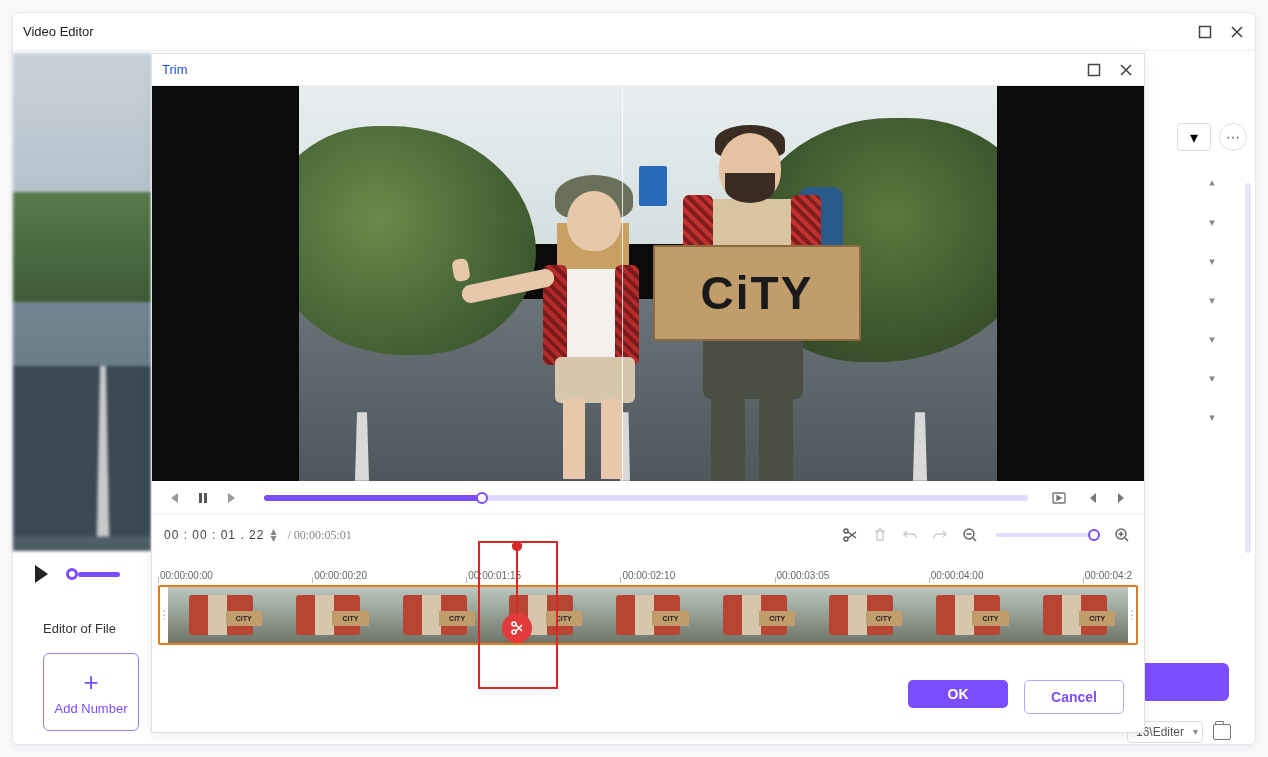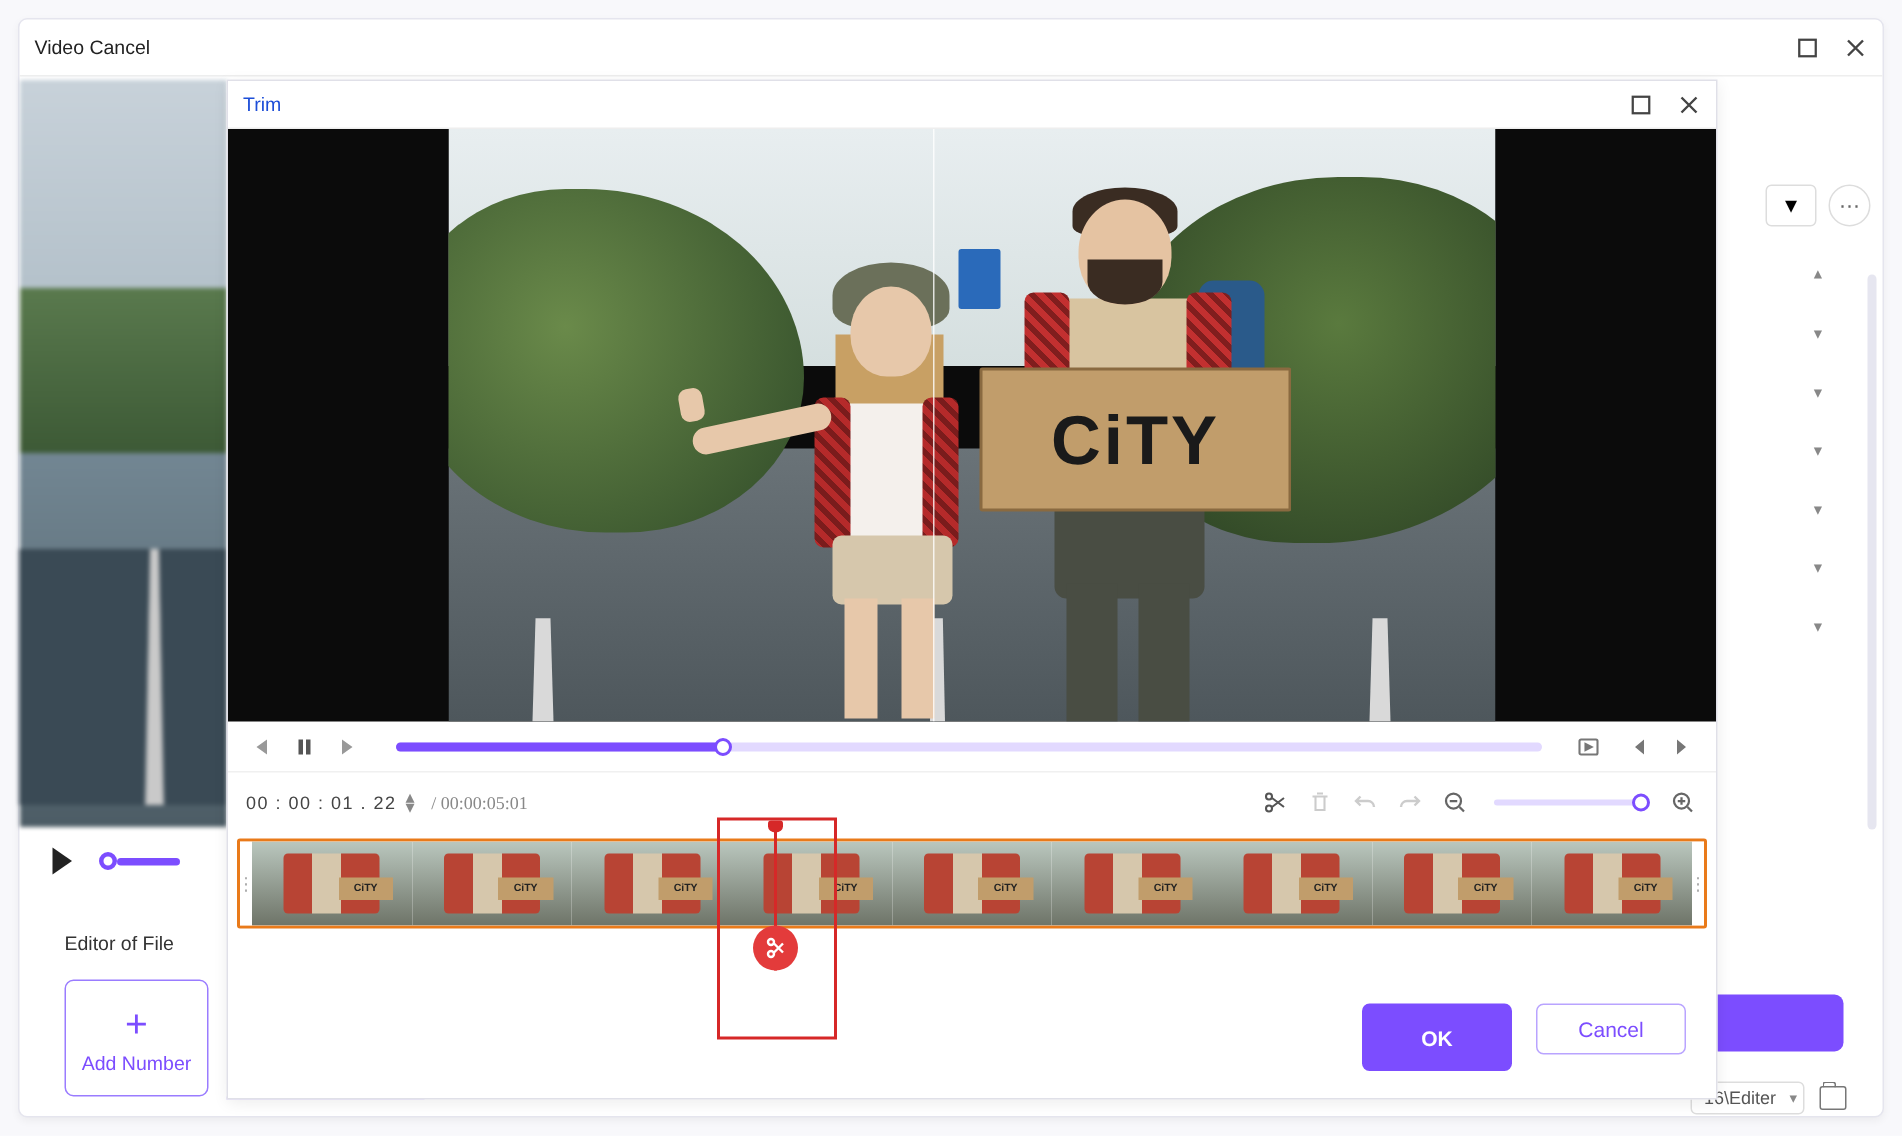--- a/index.html
+++ b/index.html
@@ -136,31 +136,31 @@
 .clips .thumb .msign{position:absolute;right:12%;top:42%;width:34%;height:28%;background:#c19d6b;display:flex;align-items:center;justify-content:center;font-size:7px;font-weight:900;color:#222;}
 
 
 .playhead-zone{position:absolute;left:326px;top:-14px;width:80px;height:148px;border:2px solid #d62828;pointer-events:none;}
 .playhead{position:absolute;left:364px;top:-8px;width:2px;height:96px;background:#d62828;}
 .playhead::before{content:"";position:absolute;top:-4px;left:-4px;width:10px;height:8px;background:#d62828;border-radius:2px 2px 50% 50%;}
 .scissor-pill{position:absolute;left:350px;top:58px;width:30px;height:30px;background:#e33b3b;border-radius:50%;display:flex;align-items:center;justify-content:center;color:#fff;cursor:pointer;}
 
 
 .modal-buttons{position:absolute;right:20px;bottom:18px;display:flex;gap:16px;}
-.btn-ok{width:100px;height:45px;background:#7c4dff;color:#fff;border:none;border-radius:5px;font-size:14px;font-weight:600;cursor:pointer;}
-.btn-cancel{width:100px;height:34px;background:#fff;color:#7c4dff;border:1.5px solid #b9a4ff;border-radius:5px;font-size:14px;font-weight:400;cursor:pointer;}
+.btn-ok{width:100px;height:28px;background:#7c4dff;color:#fff;border:none;border-radius:5px;font-size:14px;font-weight:600;cursor:pointer;}
+.btn-cancel{width:100px;height:34px;background:#fff;color:#7c4dff;border:1.5px solid #b9a4ff;border-radius:5px;font-size:14px;font-weight:700;cursor:pointer;}
 
 svg{display:block;}
 </style>
 </head>
 <body>
 
 <div class="outer-window">
   <div class="outer-titlebar">
-    <div class="outer-title">Video Cancel</div>
+    <div class="outer-title">Video Editor</div>
     <div class="win-controls">
       <span>
           <svg viewBox="0 0 16 16" fill="none" stroke="currentColor" stroke-width="1.5">
             <rect x="2.5" y="2.5" width="11" height="11"></rect>
           </svg>
         </span>
       <span>
           <svg viewBox="0 0 16 16" fill="none" stroke="currentColor" stroke-width="1.6">
             <path d="M3 3 L13 13 M13 3 L3 13"></path>
           </svg>
@@ -356,20 +356,29 @@
         </div>
       <div class="tool">
           <svg width="16" height="16" viewBox="0 0 16 16" fill="none" stroke="#666" stroke-width="1.5">
             <circle cx="7" cy="7" r="5"></circle>
             <path d="M4.5 7h5M7 4.5v5M11 11l3 3"></path>
           </svg>
         </div>
     </div>
 
     <div class="timeline">
+      <div class="ruler">
+        <div class="tick">00:00:00:00</div>
+        <div class="tick">00:00:00:20</div>
+        <div class="tick">00:00:01:15</div>
+        <div class="tick">00:00:02:10</div>
+        <div class="tick">00:00:03:05</div>
+        <div class="tick">00:00:04:00</div>
+        <div class="tick" style="flex:0.35">00:00:04:2</div>
+      </div>
       <div class="clips">
         <div class="handle">⋮</div>
         <div class="thumb">
             <div class="mini">
               <div class="ppl"></div>
             </div>
             <div class="msign">CiTY</div>
           </div>
         <div class="thumb">
             <div class="mini">

